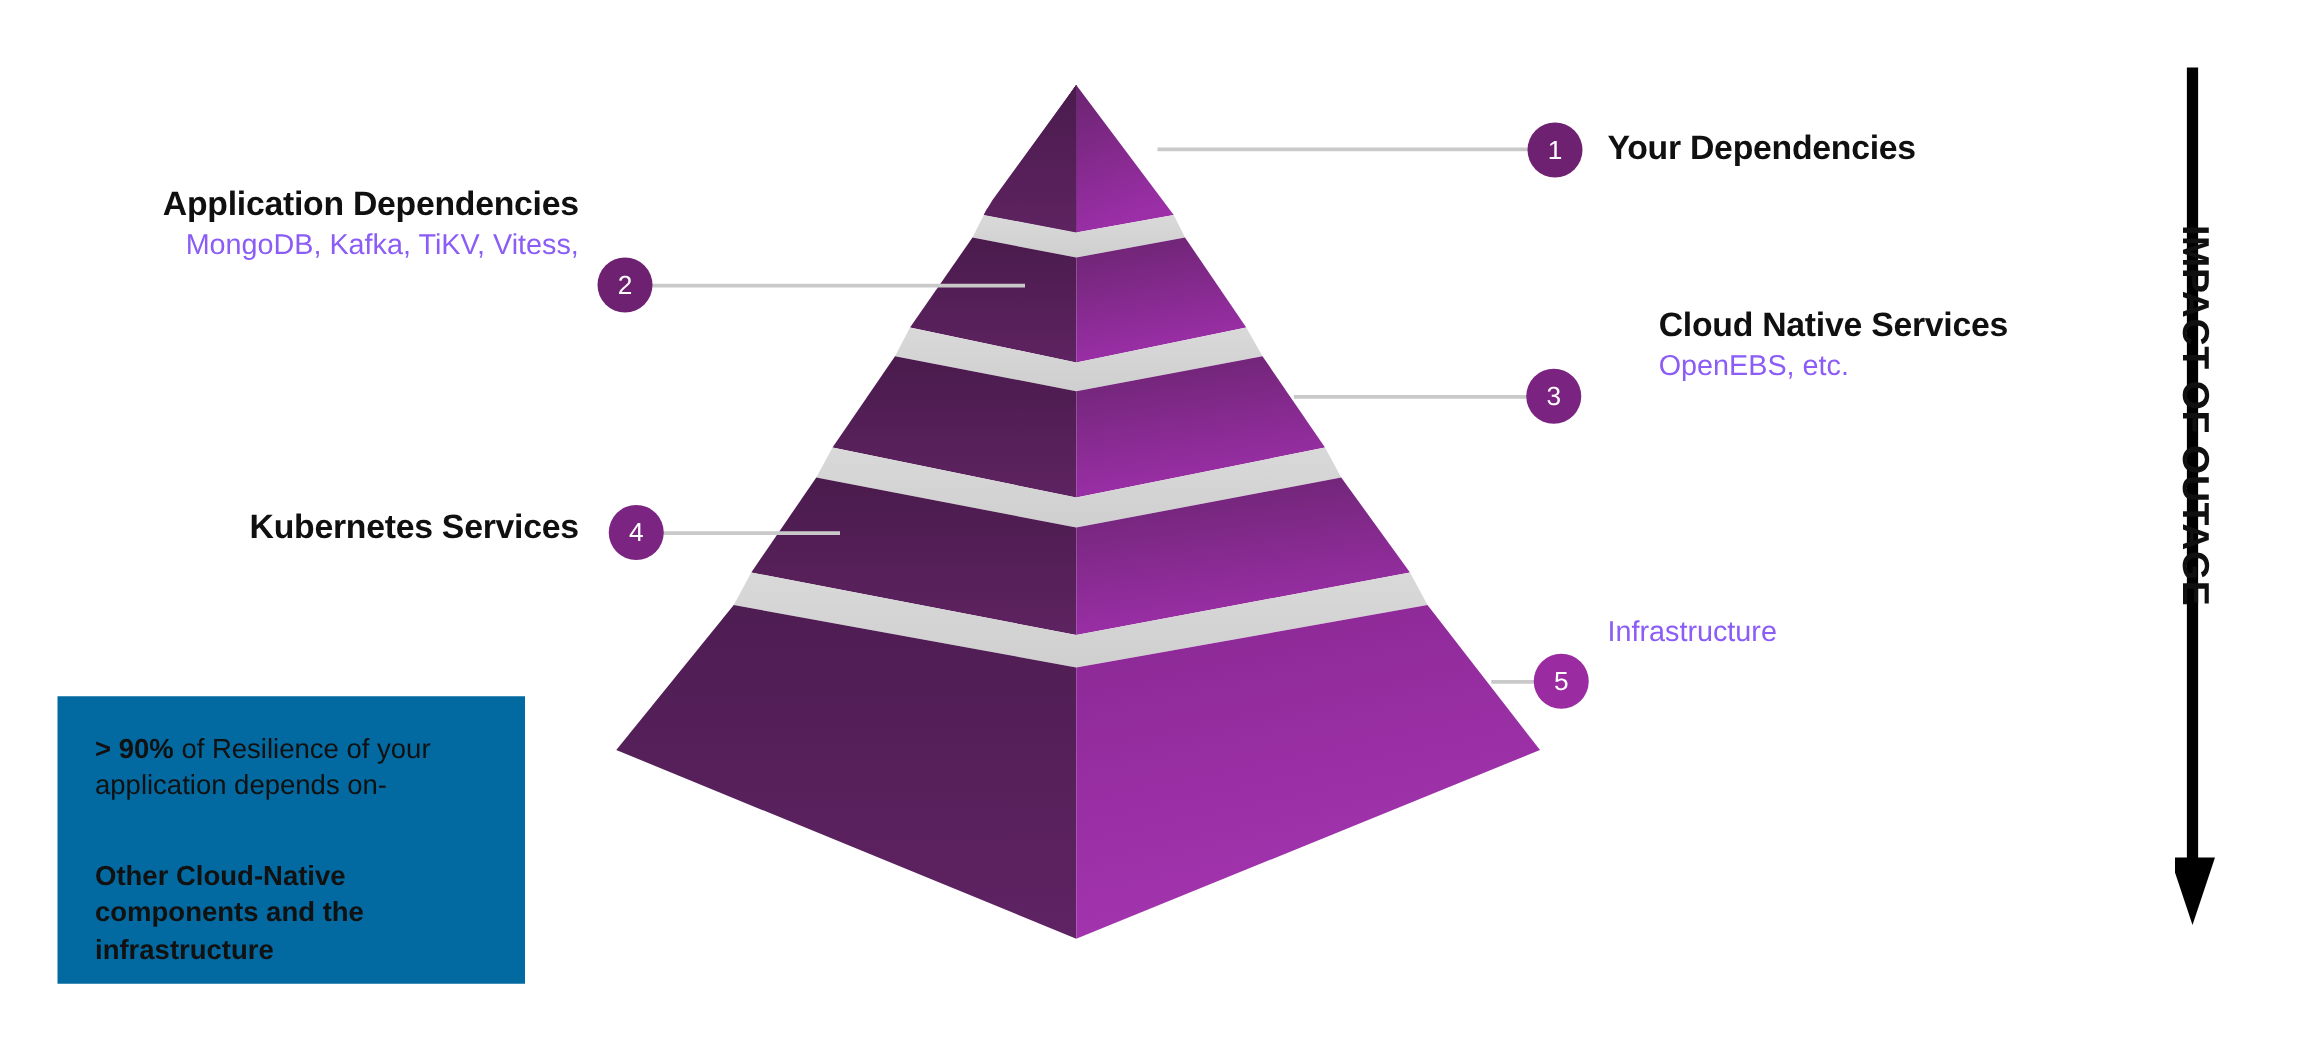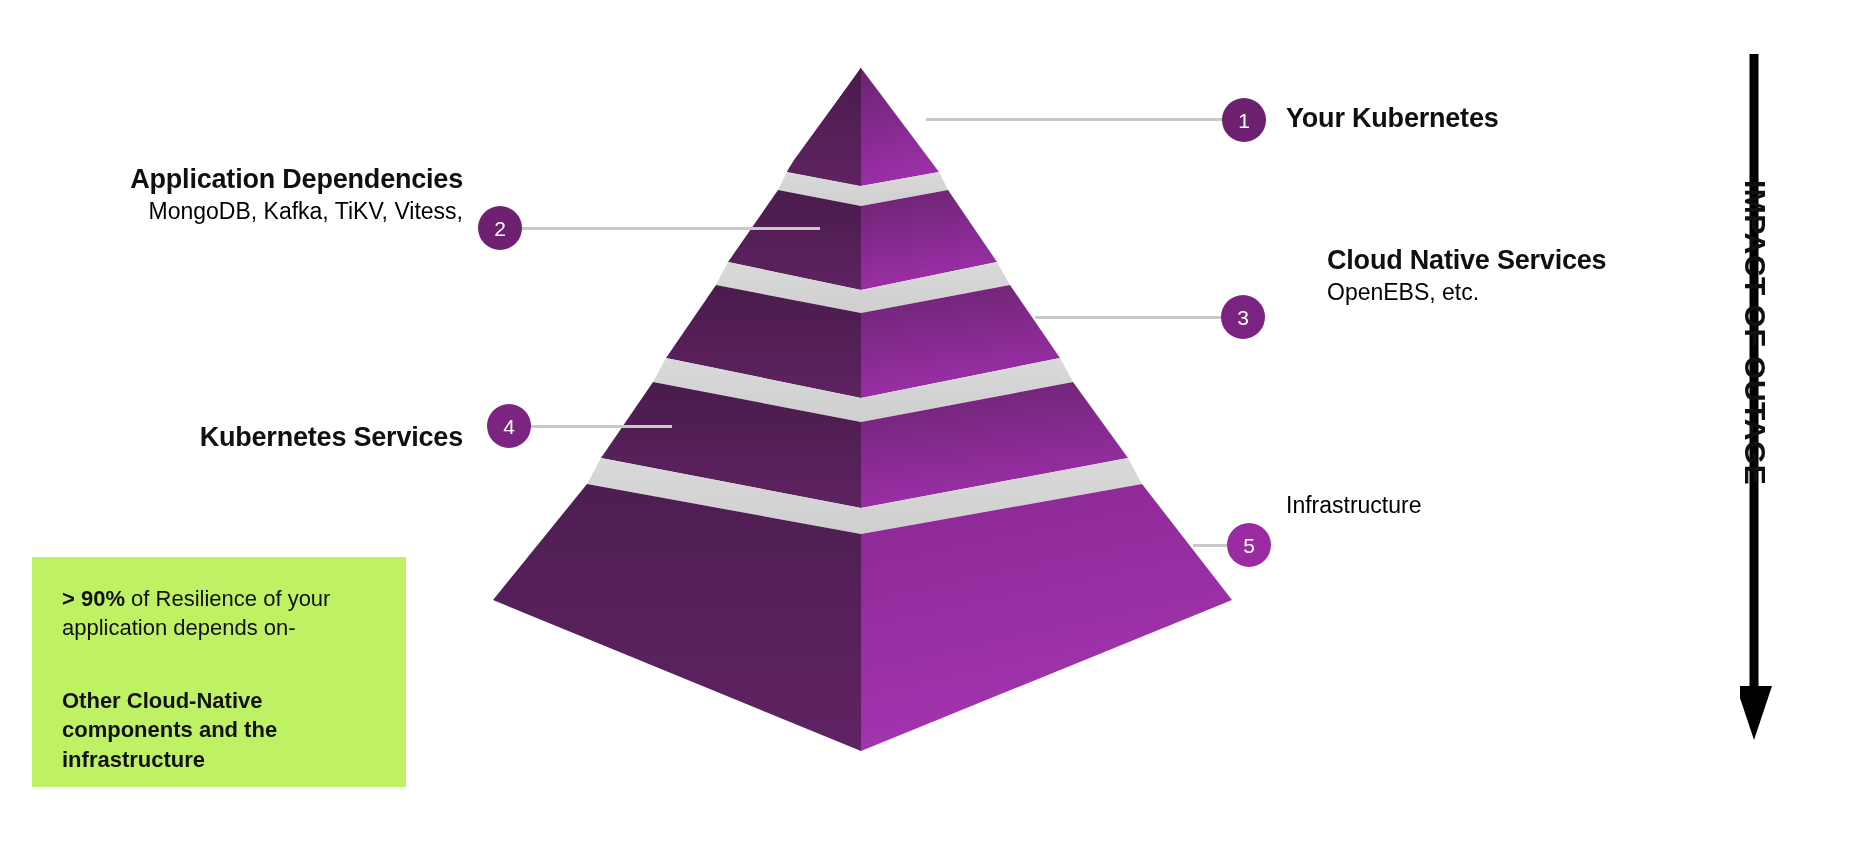--- a/index.html
+++ b/index.html
@@ -57,33 +57,33 @@
     font-size: 27px;
     font-weight: bold;
     letter-spacing: -0.2px;
     white-space: nowrap;
     line-height: 1.18;
   }
   .callout-sub {
     font-size: 23px;
     font-weight: 400;
     line-height: 1.33;
-    color: #000000;
+    color: #8b5cf6;
   }
   .right-block { text-align: left; }
-  .left-block  { text-align: right; margin-top: 16px; }
+  .left-block  { text-align: right; }
 
   
   #note-box {
     position: absolute;
-    left: 32px;
+    left: 46px;
     top: 557px;
     width: 374px;
     height: 230px;
-    background: #bef264;
+    background: #0369a1;
     box-sizing: border-box;
     padding: 28px 30px 0 30px;
   }
   .note-p {
     font-size: 22px;
     line-height: 1.30;
     color: #111111;
     margin: 0;
   }
   .note-p.bold-lead b { font-weight: bold; }
@@ -188,21 +188,21 @@
     <span>3</span>
   </div>
   <div class="badge" style="left:487px; top:404px; background:#7b2481;">
     <span>4</span>
   </div>
   <div class="badge" style="left:1227px; top:523px; background:#9a2ba0;">
     <span>5</span>
   </div>
 
   <div class="abs right-block" style="left:1286px; top:103px;">
-    <div class="callout-title">Your Kubernetes</div>
+    <div class="callout-title">Your Dependencies</div>
   </div>
 
   <div class="abs left-block" style="left:28px; top:148px; width:435px;">
     <div class="callout-title">Application Dependencies</div>
     <div class="callout-sub">MongoDB, Kafka, TiKV, Vitess,</div>
   </div>
 
   <div class="abs right-block" style="left:1327px; top:245px;">
     <div class="callout-title">Cloud Native Services</div>
     <div class="callout-sub">OpenEBS, etc.</div>

